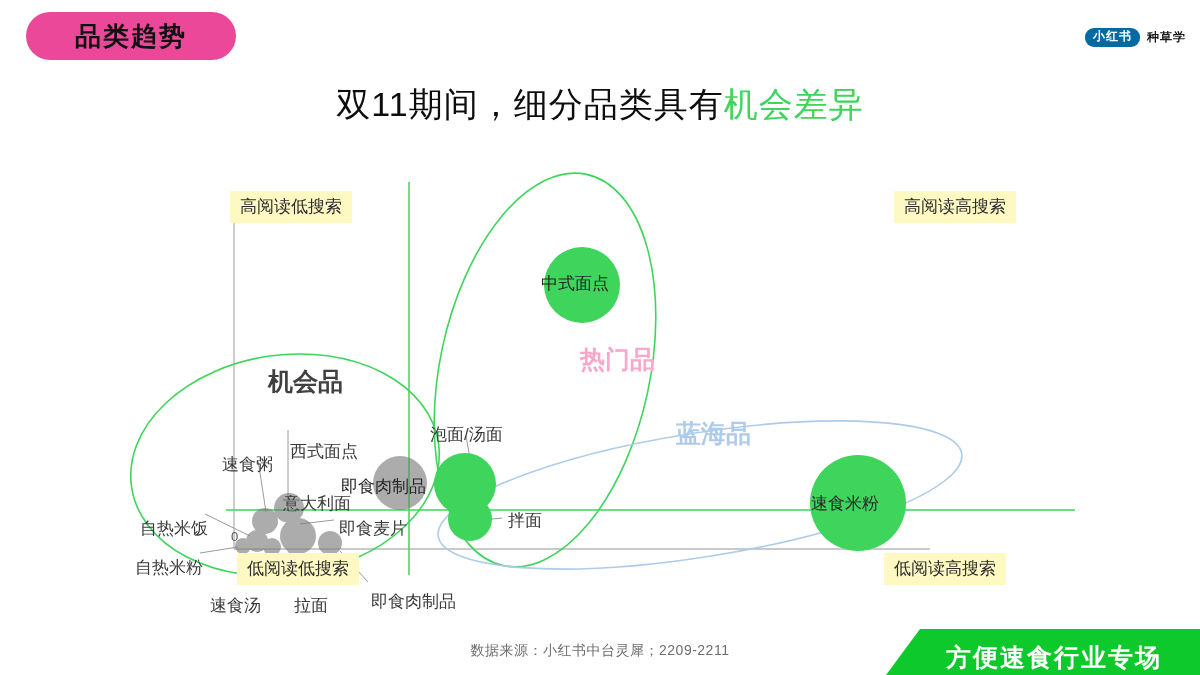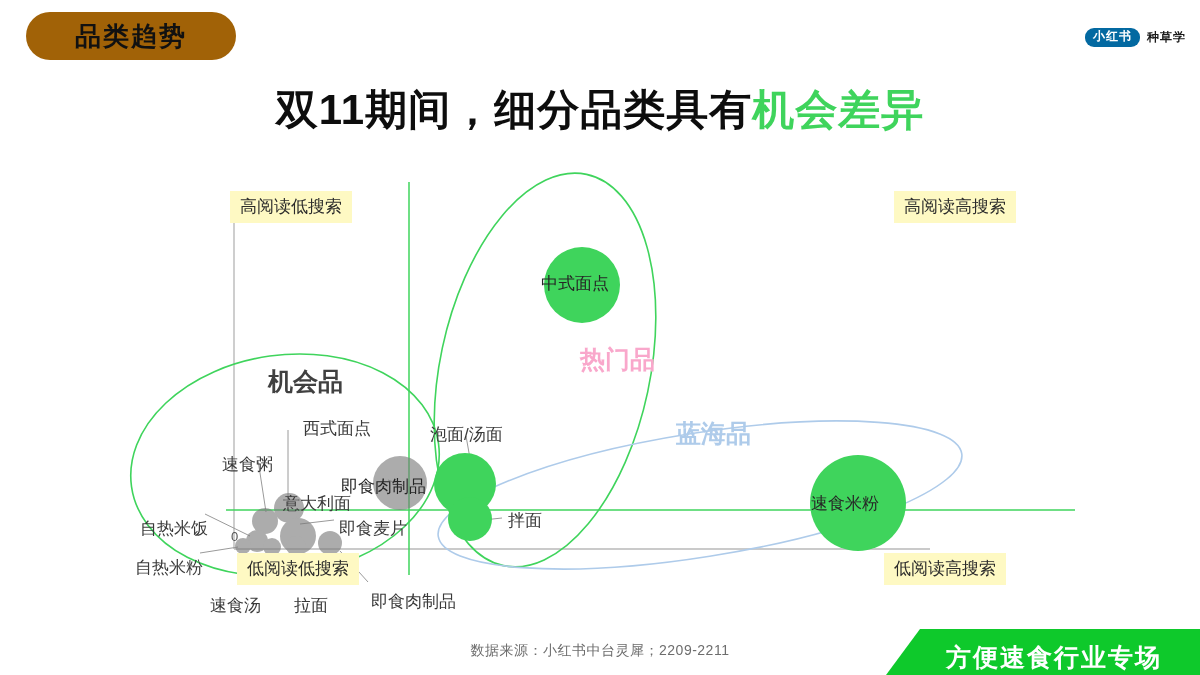--- a/index.html
+++ b/index.html
@@ -9,41 +9,41 @@
     font-family:"Liberation Sans","DejaVu Sans",sans-serif;
     overflow:hidden;
     position:relative;
   }
   .stage{position:absolute;left:0;top:0;width:1200px;height:675px;}
 
   
   .badge-pill{
     position:absolute;left:26px;top:12px;
     width:210px;height:48px;border-radius:24px;
-    background:#a16207;
+    background:#ec4899;
     display:flex;align-items:center;justify-content:center;
   }
   .badge-pill .txt{
     font-size:26px;font-weight:bold;color:#111;letter-spacing:2px;
   }
 
   .brand{
     position:absolute;right:14px;top:28px;
     display:flex;align-items:center;gap:7px;
   }
   .brand .logo{
     background:#0369a1;color:#fff;border-radius:9px;
     font-size:12px;font-weight:bold;
     padding:2px 8px 3px 8px;letter-spacing:1px;line-height:1.15;
   }
   .brand .sub{font-size:12px;font-weight:bold;color:#1a1a1a;letter-spacing:1px;}
 
   .title{
     position:absolute;left:0;top:82px;width:1200px;
-    text-align:center;font-size:42px;font-weight:bold;color:#0d0d0d;
+    text-align:center;font-size:34px;font-weight:normal;color:#0d0d0d;
     letter-spacing:1px;
   }
   .title .hl{color:#3fd45c;}
 
   
   .plot{position:absolute;left:0;top:0;width:1200px;height:675px;}
   svg.plot-svg{position:absolute;left:0;top:0;width:1200px;height:675px;}
 
   
   .qtag{
@@ -157,21 +157,21 @@
     <div class="qtag" id="q-hh">高阅读高搜索</div>
     <div class="qtag" id="q-ll">低阅读低搜索</div>
     <div class="qtag" id="q-lh">低阅读高搜索</div>
 
     <div class="glabel" id="g-opportunity">机会品</div>
     <div class="glabel" id="g-hot">热门品</div>
     <div class="glabel" id="g-blue">蓝海品</div>
 
     <div class="axis0" style="left:231px;top:529px;">0</div>
 
-    <div class="blabel" style="left:290px;top:417px;padding-left:13px;">西式面点</div>
+    <div class="blabel" style="left:290px;top:440px;">西式面点</div>
     <div class="blabel" style="left:222px;top:453px;">速食粥</div>
     <div class="blabel onbubble" style="left:341px;top:475px;">即食肉制品</div>
     <div class="blabel" style="left:283px;top:492px;">意大利面</div>
     <div class="blabel" style="left:339px;top:517px;">即食麦片</div>
     <div class="blabel" style="left:140px;top:517px;">自热米饭</div>
     <div class="blabel" style="left:135px;top:556px;">自热米粉</div>
     <div class="blabel" style="left:210px;top:594px;">速食汤</div>
     <div class="blabel" style="left:294px;top:594px;">拉面</div>
     <div class="blabel" style="left:371px;top:590px;">即食肉制品</div>
     <div class="blabel" style="left:430px;top:423px;">泡面/汤面</div>

